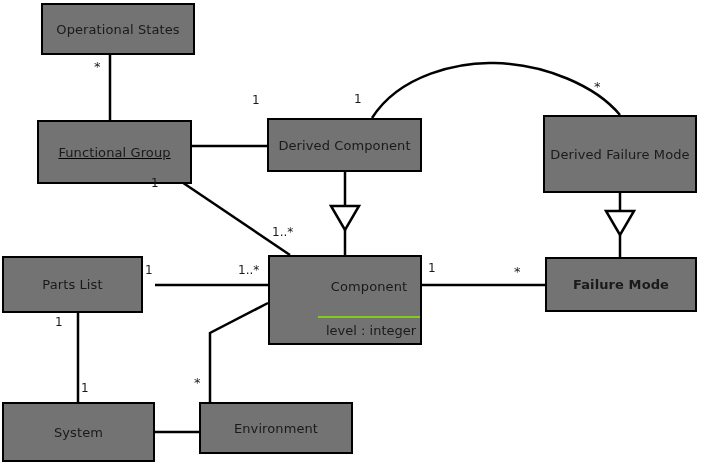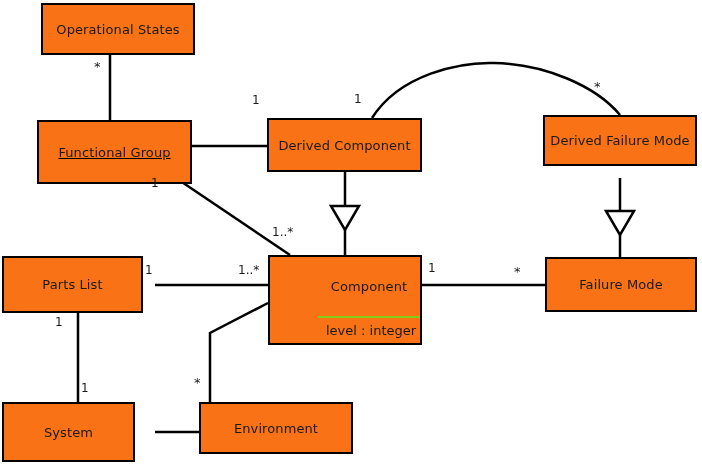--- a/index.html
+++ b/index.html
@@ -19,21 +19,21 @@
     position: absolute;
     left: 0;
     top: 0;
     width: 702px;
     height: 464px;
   }
   .uml-box {
     position: absolute;
     box-sizing: border-box;
     border: 2px solid #000000;
-    background: #f97316;
+    background: #737373;
     display: flex;
     flex-direction: column;
   }
   .uml-name {
     flex: 1 1 auto;
     display: flex;
     align-items: center;
     justify-content: center;
     font-size: 13px;
     color: #1a1a1a;
@@ -100,38 +100,38 @@
   </div>
 
   <div class="uml-box" style="left:37px; top:120px; width:155px; height:64px;text-decoration:underline;">
     <div class="uml-name">Functional Group</div>
   </div>
 
   <div class="uml-box" style="left:267px; top:118px; width:155px; height:54px;">
     <div class="uml-name">Derived Component</div>
   </div>
 
-  <div class="uml-box" style="left:543px; top:115px; width:154px; height:51px;">
+  <div class="uml-box" style="left:543px; top:115px; width:154px; height:78px;">
     <div class="uml-name">Derived Failure Mode</div>
   </div>
 
   <div class="uml-box" style="left:2px; top:256px; width:141px; height:57px;">
     <div class="uml-name">Parts List</div>
   </div>
 
   <div class="uml-box" style="left:268px; top:255px; width:154px; height:90px;padding-left:48px;">
     <div class="uml-name">Component</div>
     <div class="uml-compartment" style="height:27px;">level : integer</div>
   </div>
 
-  <div class="uml-box" style="left:545px; top:257px; width:152px; height:55px;">
+  <div class="uml-box" style="left:545px; top:257px; width:152px; height:55px;font-weight:bold;">
     <div class="uml-name">Failure Mode</div>
   </div>
 
-  <div class="uml-box" style="left:2px; top:402px; width:133px; height:60px;">
+  <div class="uml-box" style="left:2px; top:402px; width:153px; height:60px;">
     <div class="uml-name">System</div>
   </div>
 
   <div class="uml-box" style="left:199px; top:402px; width:154px; height:52px;">
     <div class="uml-name">Environment</div>
   </div>
 
   <div class="mult star" style="left:94px; top:60px;">*</div>
 
   <div class="mult" style="left:252px; top:94px;">1</div>

